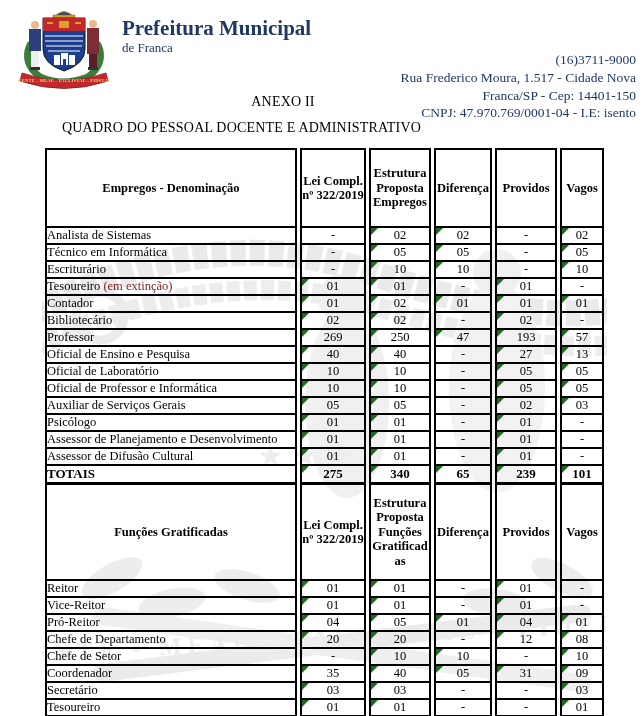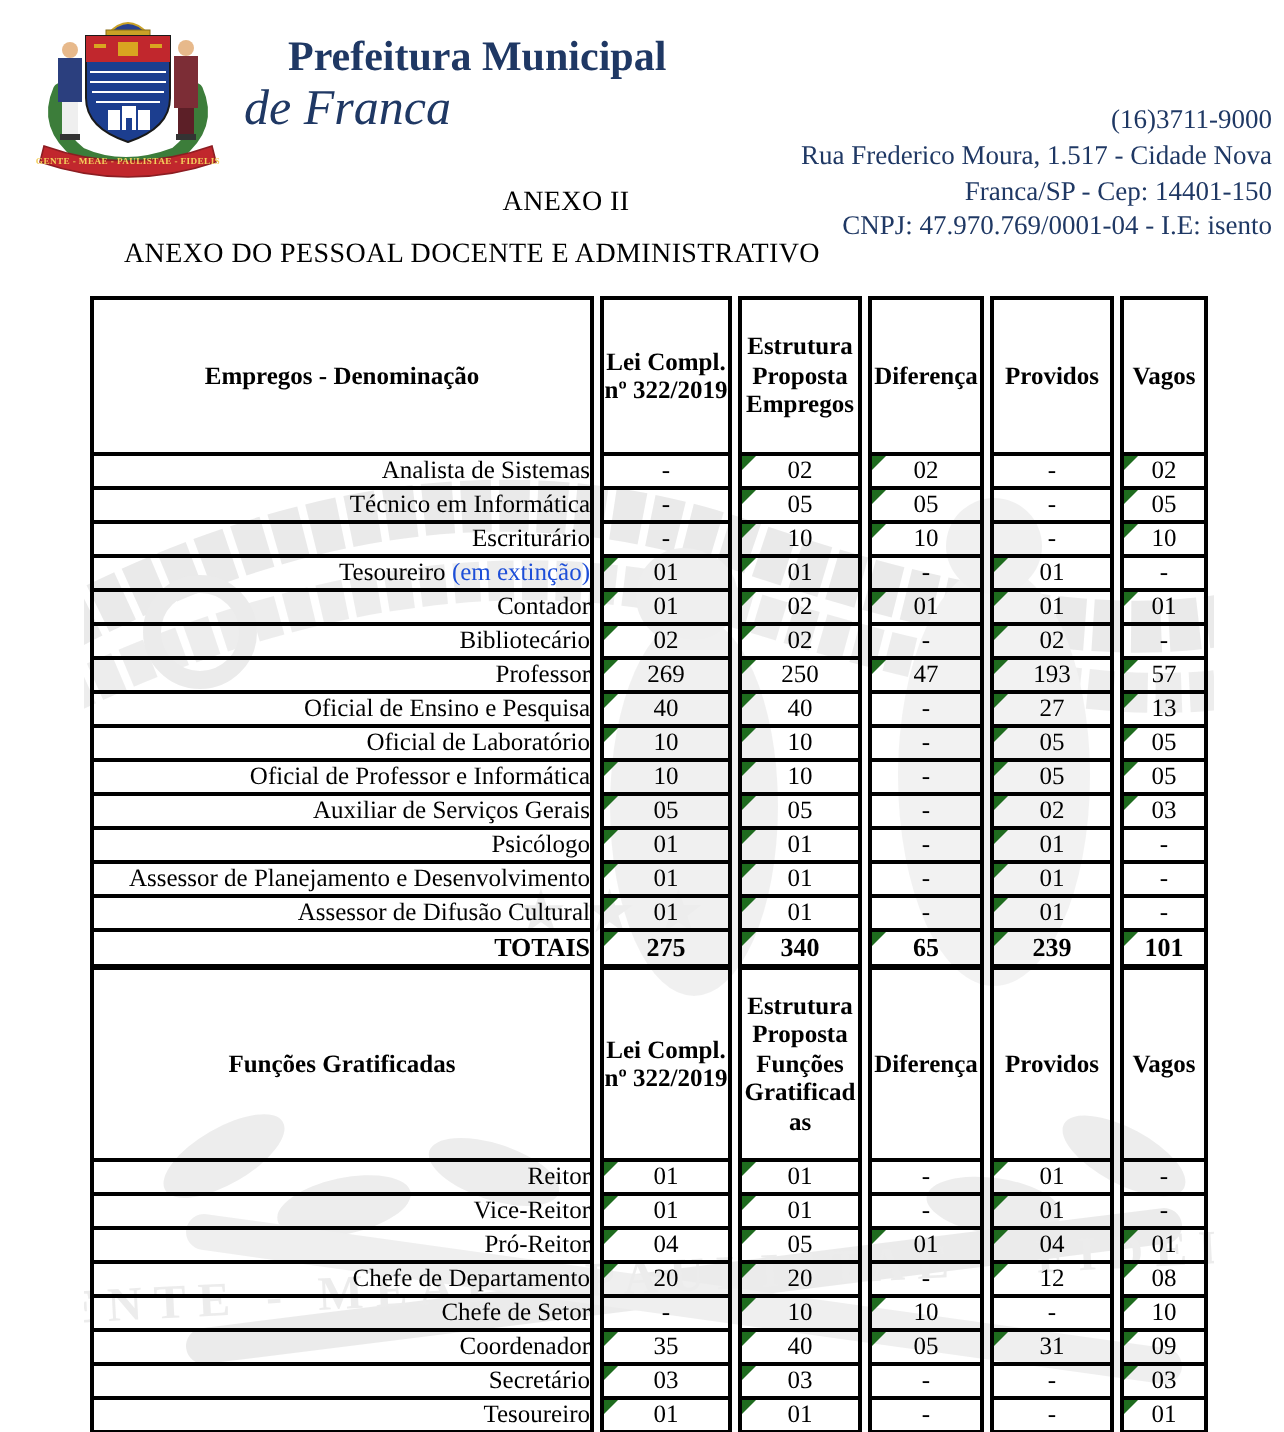--- a/index.html
+++ b/index.html
@@ -3,22 +3,22 @@
 <meta charset="utf-8">
 <style>
   html,body{margin:0;padding:0;background:#ffffff;}
   .page{
     position:relative;width:642px;height:716px;overflow:hidden;background:#fff;
     font-family:"Liberation Serif","DejaVu Serif",serif;color:#000;
   }
   
   .logo{position:absolute;left:12px;top:5px;width:104px;height:86px;}
   .org{position:absolute;left:122px;top:17px;color:#1f3864;line-height:1.12;}
-  .org .l1{font-size:21px;font-weight:bold;margin-left:22px;}
-  .org .l2{font-size:25px;font-style:italic;}
+  .org .l1{font-size:21px;font-weight:bold;}
+  .org .l2{font-size:13px;}
   .contact{position:absolute;right:6px;top:11px;text-align:right;color:#1f3864;
     font-size:13.5px;line-height:1.32;margin-top:40px;}
   .annex{position:absolute;top:94px;left:0;width:566px;text-align:center;font-size:14px;letter-spacing:.2px;}
   .subtitle{position:absolute;top:120px;left:62px;font-size:14px;letter-spacing:.2px;}
   
   .table-wrap{position:absolute;left:42px;top:148px;width:565px;height:567px;}
   .watermark{position:absolute;left:0;top:0;width:565px;height:567px;z-index:0;pointer-events:none;}
   table.doc{position:relative;z-index:1;border-collapse:separate;border-spacing:3px 0;
     table-layout:fixed;width:565px;}
   table.doc td,table.doc th{
@@ -26,24 +26,24 @@
     border:1px solid #000;border-left-width:2px;border-right-width:2px;background:transparent;
   }
   tr.hrow1 th{height:79px;}
   tr.hrow2 th{height:96px;}
   th.head{background:#d8d8d8;font-weight:bold;font-size:12.5px;line-height:1.16;
     text-align:center;overflow-wrap:break-word;padding:0 1px;}
   tr.hrow1 th{border-top-width:2px;}
   tr.r1 td{height:15.4px;font-size:12.5px;}
   tr.r2 td{height:16.1px;font-size:12.5px;margin-top:19px;}
   tr.last td{border-bottom-width:2px;}
-  td.label{text-align:right;padding-left:3px;white-space:nowrap;}
+  td.label{text-align:left;padding-left:3px;white-space:nowrap;}
   td.num{text-align:center;}
   tr.total td{font-weight:bold;font-size:13px;}
-  .note{color:#1d4ed8;}
+  .note{color:#7f1d1d;}
   .tri{position:absolute;top:0;left:0;width:0;height:0;
     border-top:7px solid #1e6b1e;border-right:7px solid transparent;}
 </style>
 </head>
 <body>
 
 <div class="page">
 
   <svg class="logo" viewBox="0 0 104 86">
 
@@ -96,21 +96,21 @@
   </div>
 
   <div class="contact">
     <div>(16)3711-9000</div>
     <div>Rua Frederico Moura, 1.517 - Cidade Nova</div>
     <div>Franca/SP - Cep: 14401-150</div>
     <div>CNPJ: 47.970.769/0001-04 - I.E: isento</div>
   </div>
 
   <div class="annex">ANEXO II</div>
-  <div class="subtitle">ANEXO DO PESSOAL DOCENTE E ADMINISTRATIVO</div>
+  <div class="subtitle">QUADRO DO PESSOAL DOCENTE E ADMINISTRATIVO</div>
 
   <div class="table-wrap">
 
     <svg class="watermark" viewBox="0 0 565 567" opacity="0.5">
       <path d="M-10,165 Q170,70 330,125 T580,160" stroke="#d6d6d6" stroke-width="26" fill="none" stroke-dasharray="15 4"></path>
       <path d="M-10,200 Q180,110 340,160 T580,195" stroke="#dddddd" stroke-width="20" fill="none" stroke-dasharray="13 4"></path>
       <circle cx="58" cy="168" r="24" fill="none" stroke="#d8d8d8" stroke-width="9"></circle>
       <circle cx="300" cy="150" r="20" fill="none" stroke="#dedede" stroke-width="8"></circle>
       <ellipse cx="305" cy="255" rx="42" ry="95" fill="#e3e3e3"></ellipse>
       <circle cx="305" cy="150" r="22" fill="#e0e0e0"></circle>

